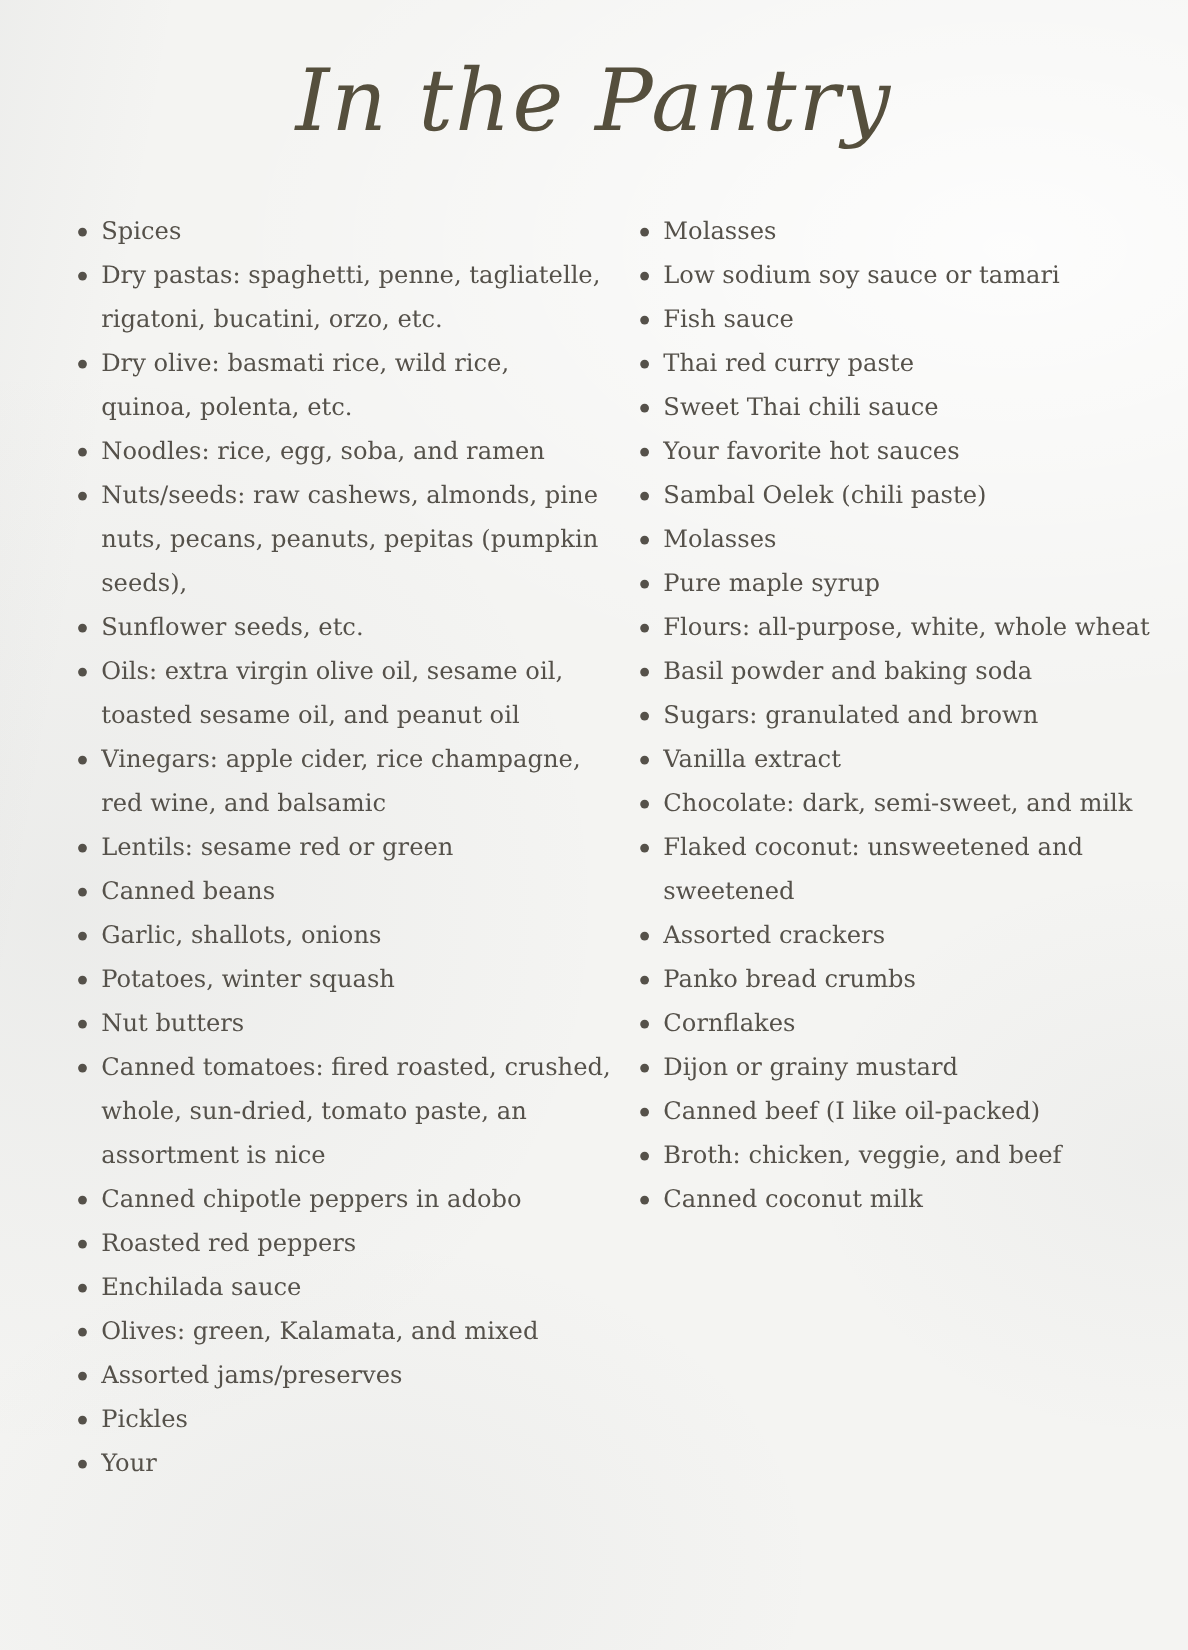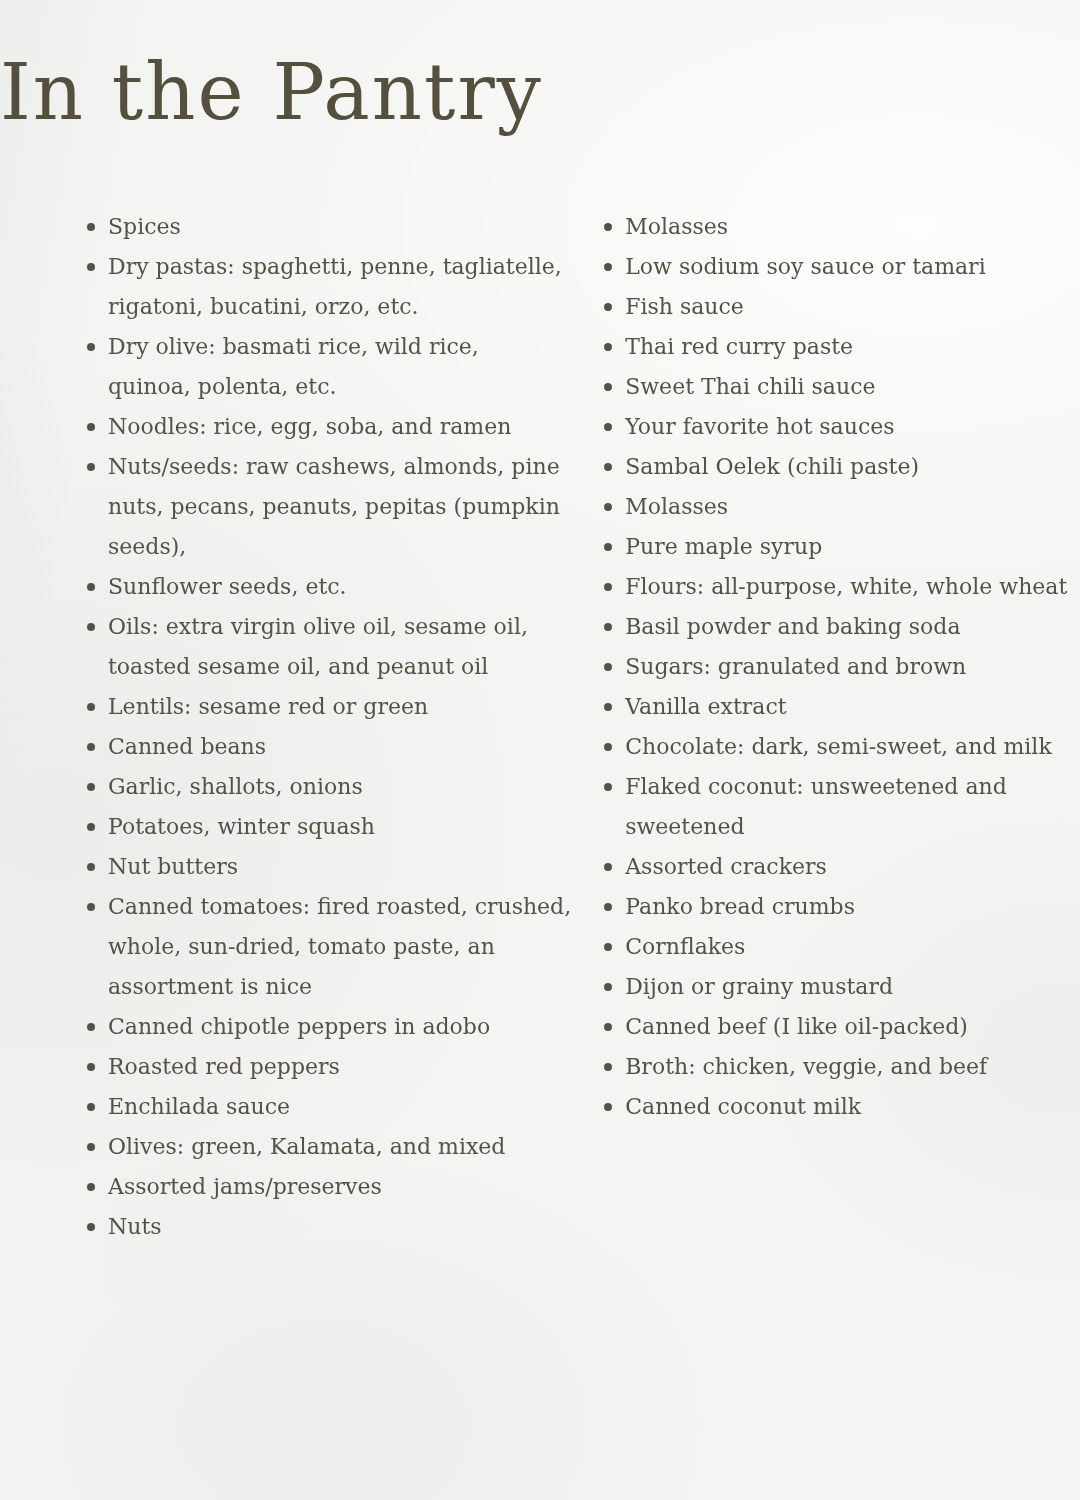--- a/index.html
+++ b/index.html
@@ -21,42 +21,43 @@
       radial-gradient(700px 500px at 30% 95%, rgba(120,125,128,0.06), rgba(120,125,128,0) 60%),
       radial-gradient(500px 400px at 98% 70%, rgba(120,125,128,0.05), rgba(120,125,128,0) 65%),
       linear-gradient(100deg, rgba(130,135,138,0.06) 0%, rgba(130,135,138,0) 12%),
       linear-gradient(0deg, #f4f4f2, #f4f4f2);
   }
   .title {
     position: absolute;
     top: 46px;
     left: 0;
     width: 100%;
-    text-align: left;
+    text-align: center;
     font-family: "DejaVu Serif", serif;
+    font-style: italic;
     font-weight: 400;
     font-size: 78px;
     letter-spacing: 2px;
     line-height: 1.2;
     color: #554f3d;
   }
   .columns {
     position: absolute;
     top: 191px;
     left: 70px;
     right: 20px;
     display: flex;
     align-items: flex-start;
   }
   .col { margin: 0; }
   .col-left  { width: 511px; }
   .col-right { width: 479px; }
   ul.pantry-list {
     list-style: none;
-    margin: 16px;
+    margin: 0;
     padding: 0;
   }
   ul.pantry-list li {
     position: relative;
     padding-left: 22px;
     font-family: "DejaVu Serif", "Liberation Serif", serif;
     font-size: 22px;
     line-height: 40px;
     color: #55514a;
   }
@@ -103,20 +104,24 @@
           <span class="line">seeds),</span>
         </li>
         <li>
           <span class="line">Sunflower seeds, etc.</span>
         </li>
         <li>
           <span class="line">Oils: extra virgin olive oil, sesame oil,</span>
           <span class="line">toasted sesame oil, and peanut oil</span>
         </li>
         <li>
+          <span class="line">Vinegars: apple cider, rice champagne,</span>
+          <span class="line">red wine, and balsamic</span>
+        </li>
+        <li>
           <span class="line">Lentils: sesame red or green</span>
         </li>
         <li>
           <span class="line">Canned beans</span>
         </li>
         <li>
           <span class="line">Garlic, shallots, onions</span>
         </li>
         <li>
           <span class="line">Potatoes, winter squash</span>
@@ -138,21 +143,24 @@
         <li>
           <span class="line">Enchilada sauce</span>
         </li>
         <li>
           <span class="line">Olives: green, Kalamata, and mixed</span>
         </li>
         <li>
           <span class="line">Assorted jams/preserves</span>
         </li>
         <li>
-          <span class="line">Nuts</span>
+          <span class="line">Pickles</span>
+        </li>
+        <li>
+          <span class="line">Your</span>
         </li>
       </ul>
     <ul class="pantry-list col col-right">
         <li>
           <span class="line">Molasses</span>
         </li>
         <li>
           <span class="line">Low sodium soy sauce or tamari</span>
         </li>
         <li>

